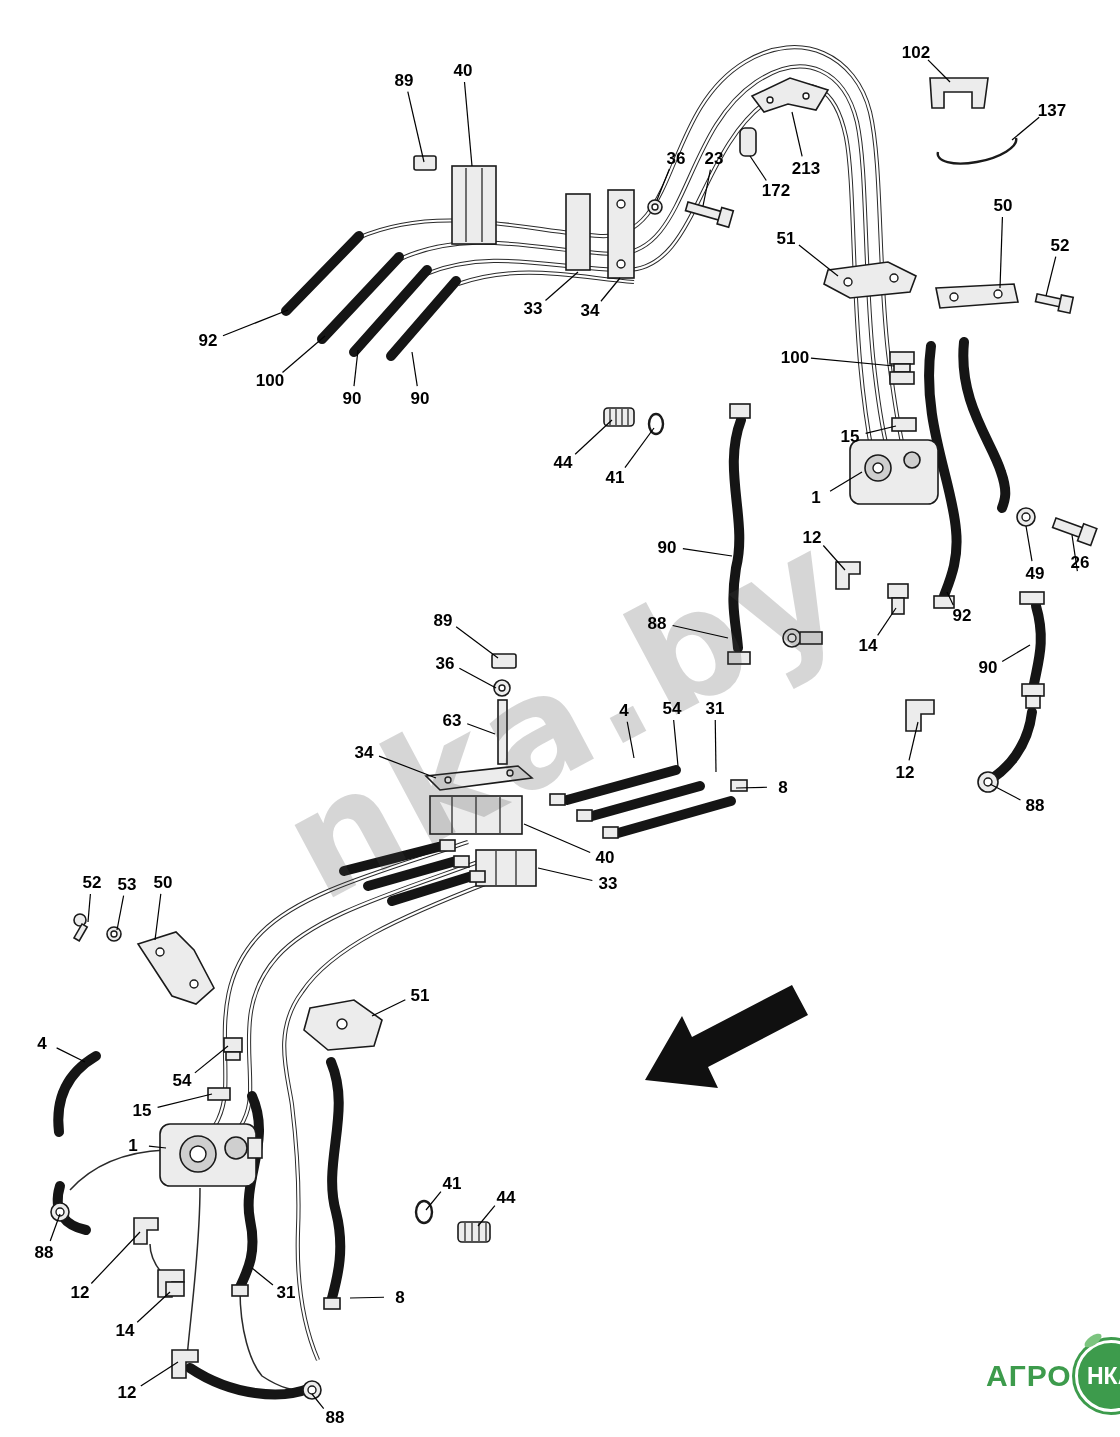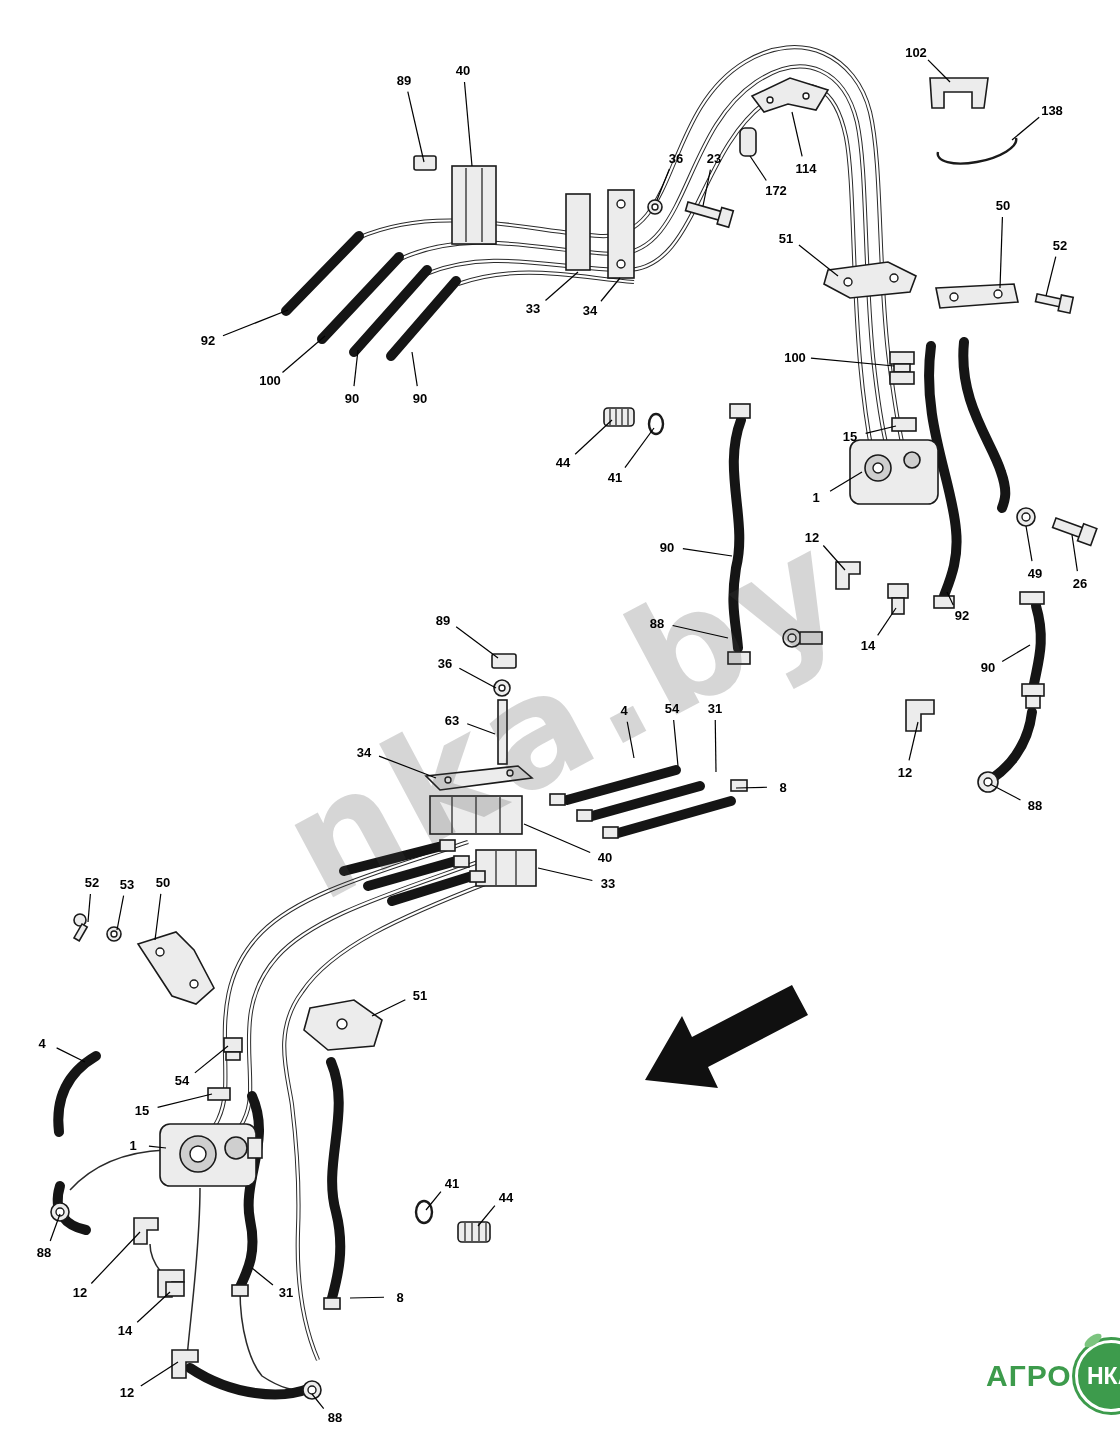--- a/index.html
+++ b/index.html
@@ -17,21 +17,21 @@
   .part{fill:#ececec;stroke:#1a1a1a;stroke-width:1.6;}
   .part-dark{fill:#cfcfcf;stroke:#1a1a1a;stroke-width:1.6;}
   .hole{fill:#ffffff;stroke:#1a1a1a;stroke-width:1.4;}
   .ring{fill:none;stroke:#1a1a1a;stroke-width:2.4;}
   .detail{fill:none;stroke:#1a1a1a;stroke-width:1.2;}
   .arrow{fill:#101010;}
   #leader-layer line{stroke:#000;stroke-width:1.2;}
   
   .callout{
     position:absolute;transform:translate(-50%,-50%);
-    font-weight:bold;font-size:13px;color:#000;white-space:nowrap;
+    font-weight:bold;font-size:17px;color:#000;white-space:nowrap;
     background:rgba(255,255,255,0.0);line-height:1;
   }
   
   .watermark{
     position:absolute;left:565px;top:715px;
     transform:translate(-50%,-50%) rotate(-28deg);
     font-size:150px;font-weight:bold;letter-spacing:6px;
     color:rgba(70,70,70,0.22);white-space:nowrap;pointer-events:none;
     font-family:"DejaVu Sans","Liberation Sans",sans-serif;
   }
@@ -311,43 +311,43 @@
       <line x1="384.0031990403199" y1="1297.2399520143952" x2="350" y2="1298"></line>
       <line x1="137.22447865355042" y1="1322.2578301860847" x2="170" y2="1292"></line>
       <line x1="140.79094744252433" y1="1385.9157584812392" x2="178" y2="1362"></line>
       <line x1="323.68629150101526" y1="1408.5147186257614" x2="312" y2="1394"></line>
     </svg>
 
   <div id="callout-layer" class="layer" style="width:1120px;height:1437px;">
       <div class="callout" style="left: 404px; top: 80px;">89</div>
       <div class="callout" style="left: 463px; top: 70px;">40</div>
       <div class="callout" style="left: 916px; top: 52px;">102</div>
-      <div class="callout" style="left: 1052px; top: 110px;">138</div>
+      <div class="callout" style="left: 1052px; top: 110px;">137</div>
       <div class="callout" style="left: 676px; top: 158px;">36</div>
       <div class="callout" style="left: 714px; top: 158px;">23</div>
-      <div class="callout" style="left: 806px; top: 168px;">114</div>
+      <div class="callout" style="left: 806px; top: 168px;">213</div>
       <div class="callout" style="left: 776px; top: 190px;">172</div>
       <div class="callout" style="left: 786px; top: 238px;">51</div>
       <div class="callout" style="left: 1003px; top: 205px;">50</div>
       <div class="callout" style="left: 1060px; top: 245px;">52</div>
       <div class="callout" style="left: 533px; top: 308px;">33</div>
       <div class="callout" style="left: 590px; top: 310px;">34</div>
       <div class="callout" style="left: 208px; top: 340px;">92</div>
       <div class="callout" style="left: 270px; top: 380px;">100</div>
       <div class="callout" style="left: 352px; top: 398px;">90</div>
       <div class="callout" style="left: 420px; top: 398px;">90</div>
       <div class="callout" style="left: 795px; top: 357px;">100</div>
       <div class="callout" style="left: 563px; top: 462px;">44</div>
       <div class="callout" style="left: 615px; top: 477px;">41</div>
       <div class="callout" style="left: 850px; top: 436px;">15</div>
       <div class="callout" style="left: 816px; top: 497px;">1</div>
       <div class="callout" style="left: 667px; top: 547px;">90</div>
       <div class="callout" style="left: 812px; top: 537px;">12</div>
       <div class="callout" style="left: 1035px; top: 573px;">49</div>
-      <div class="callout" style="left: 1080px; top: 583px;">26</div>
+      <div class="callout" style="left: 1080px; top: 562px;">26</div>
       <div class="callout" style="left: 962px; top: 615px;">92</div>
       <div class="callout" style="left: 868px; top: 645px;">14</div>
       <div class="callout" style="left: 657px; top: 623px;">88</div>
       <div class="callout" style="left: 443px; top: 620px;">89</div>
       <div class="callout" style="left: 445px; top: 663px;">36</div>
       <div class="callout" style="left: 988px; top: 667px;">90</div>
       <div class="callout" style="left: 452px; top: 720px;">63</div>
       <div class="callout" style="left: 624px; top: 710px;">4</div>
       <div class="callout" style="left: 672px; top: 708px;">54</div>
       <div class="callout" style="left: 715px; top: 708px;">31</div>

